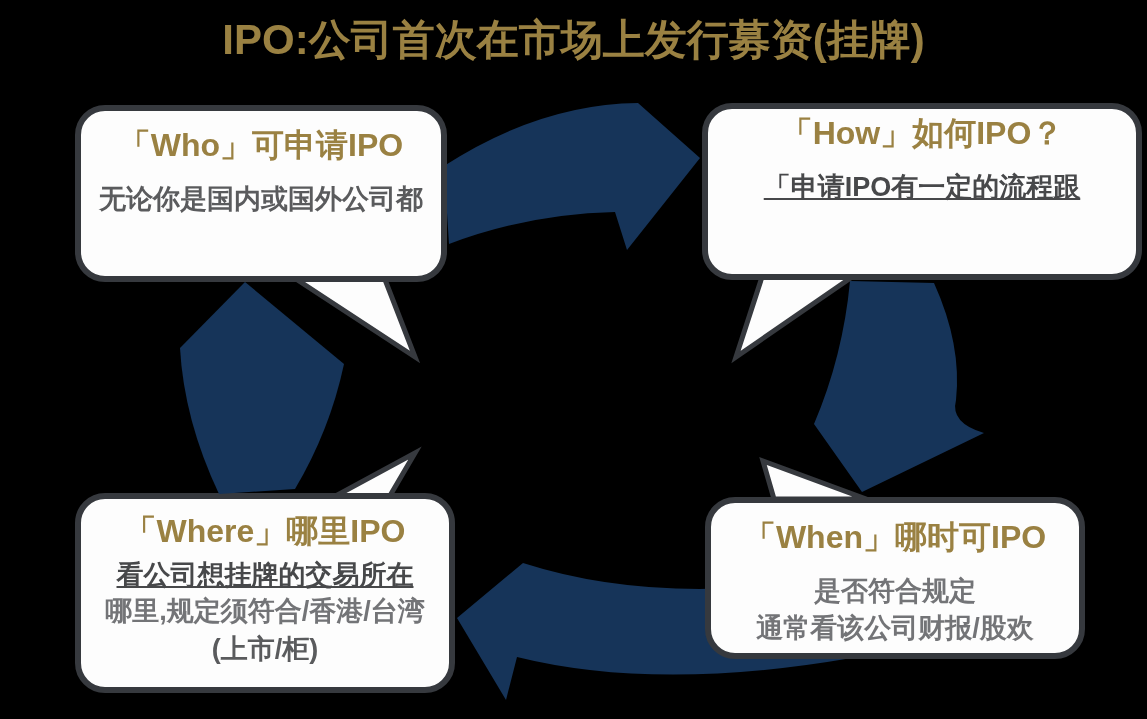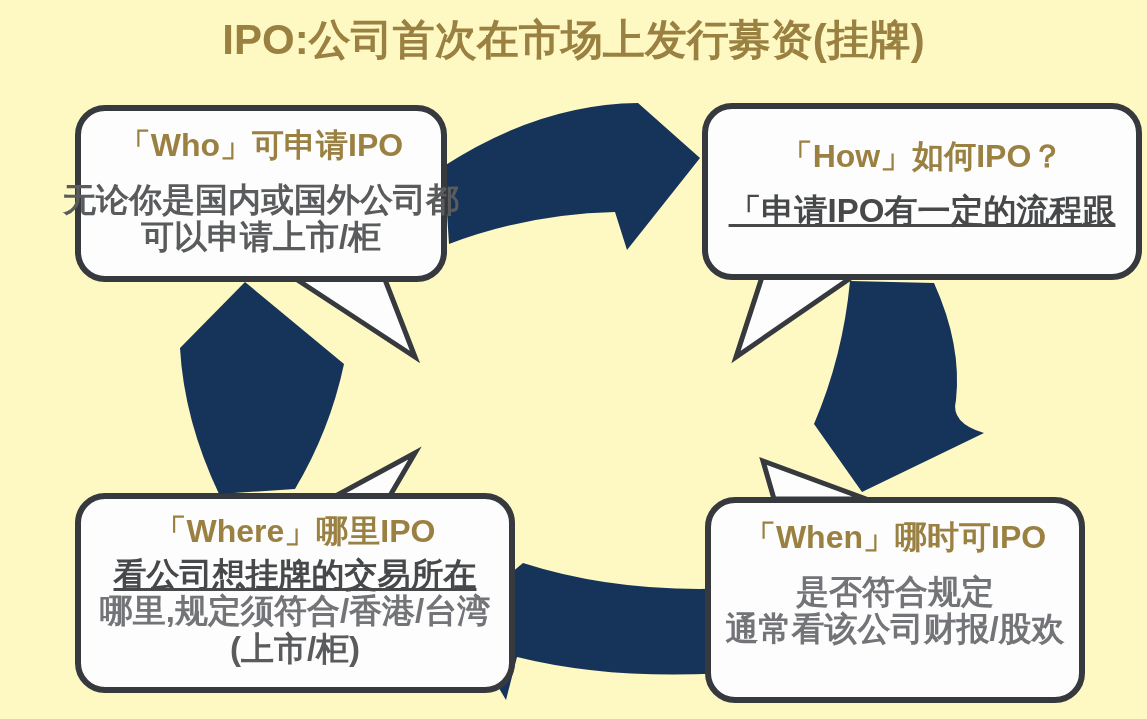--- a/index.html
+++ b/index.html
@@ -1,20 +1,20 @@
 <!DOCTYPE html>
 <html><head>
 <meta charset="utf-8">
 <style>
   html,body{margin:0;padding:0;}
   body{font-family:"Liberation Sans","DejaVu Sans",sans-serif;}
   #canvas{
     position:relative;
     width:1147px;height:719px;
-    background:#fef9c3;
+    background:#000000;
     overflow:hidden;
   }
   #title{
     position:absolute;top:12px;left:0;width:100%;
     text-align:center;
     font-size:42px;font-weight:700;
     color:#9a8142;
     letter-spacing:0px;
   }
   svg.layer{position:absolute;left:0;top:0;pointer-events:none;}
@@ -28,26 +28,26 @@
     box-sizing:border-box;
     display:flex;flex-direction:column;align-items:center;
     text-align:center;
     z-index:2;
   }
   .bubble .heading{
     font-size:32px;font-weight:700;line-height:40px;
     color:#9a8142;white-space:nowrap;text-align:center;
   }
   .bubble .line{
-    font-size:33px;font-weight:700;line-height:37px;white-space:nowrap;
+    font-size:27px;font-weight:700;line-height:37px;white-space:nowrap;
   }
   #bubble-who  {left:75px; top:105px;width:372px;height:177px;padding-top:14px;}
-  #bubble-how  {left:702px;top:103px;width:440px;height:177px;padding-top:27px;}
-  #bubble-where{left:75px; top:493px;width:440px;height:200px;padding-top:12px;}
-  #bubble-when {left:705px;top:497px;width:380px;height:206px;padding-top:14px;}
+  #bubble-how  {left:702px;top:103px;width:440px;height:177px;padding-top:4px;}
+  #bubble-where{left:75px; top:493px;width:380px;height:200px;padding-top:12px;}
+  #bubble-when {left:705px;top:497px;width:380px;height:162px;padding-top:14px;}
   #bubble-who .heading, #bubble-how .heading, #bubble-when .heading{margin-bottom:16px;}
   #bubble-where .heading{margin-bottom:6px;}
   #bubble-where .line{line-height:36px;}
   .c-dark{color:#47484a;text-decoration:underline;}
   .c-mid{color:#5a5b5d;}
   .c-gray{color:#737477;}
   .big{font-size:31px;line-height:40px !important;font-weight:700;}
   #arrow-layer-top{z-index:3;}
 </style>
 </head>
@@ -67,21 +67,20 @@
 
     <polygon class="tail" points="293,277 384,277 415,357"></polygon>
     <polygon class="tail" points="762,277 852,277 736,357"></polygon>
     <polygon class="tail" points="330,499 388,499 415,453"></polygon>
     <polygon class="tail" points="774,499 866,499 763,461"></polygon>
   </svg>
 
   <div class="bubble" id="bubble-who">
     <div class="heading">「Who」可申请IPO</div>
     <div class="line c-mid">无论你是国内或国外公司都</div>
-    <div class="line c-mid">可以申请上市/柜</div>
   </div>
 
   <div class="bubble" id="bubble-how">
     <div class="heading">「How」如何IPO？</div>
     <div class="line c-dark">「申请IPO有一定的流程跟</div>
   </div>
 
   <div class="bubble" id="bubble-where">
     <div class="heading">「Where」哪里IPO</div>
     <div class="line c-dark">看公司想挂牌的交易所在</div>

